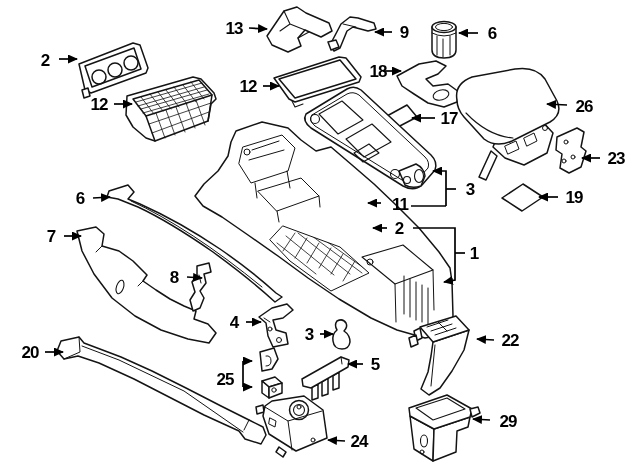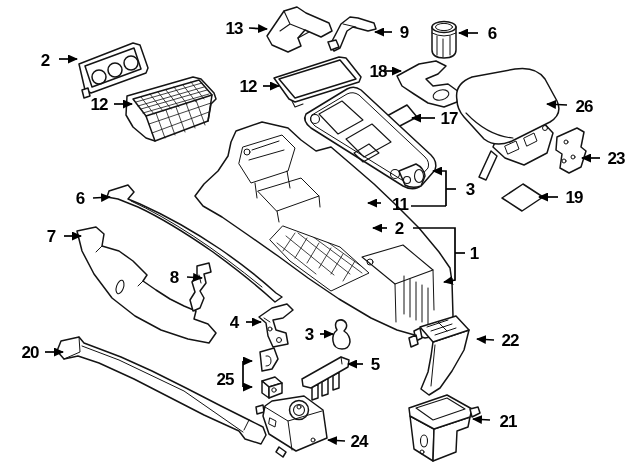--- a/index.html
+++ b/index.html
@@ -271,15 +271,15 @@
   <div class="callout" style="left:474px;top:253px">1</div>
   <div class="callout" style="left:80px;top:198px">6</div>
   <div class="callout" style="left:51px;top:236px">7</div>
   <div class="callout" style="left:174px;top:277px">8</div>
   <div class="callout" style="left:234px;top:322px">4</div>
   <div class="callout" style="left:309px;top:334px">3</div>
   <div class="callout" style="left:375px;top:364px">5</div>
   <div class="callout" style="left:225px;top:379px">25</div>
   <div class="callout" style="left:359px;top:441px">24</div>
   <div class="callout" style="left:510px;top:340px">22</div>
-  <div class="callout" style="left:508px;top:421px">21</div>
+  <div class="callout" style="left:508px;top:421px">29</div>
   <div class="callout" style="left:30px;top:352px">20</div>
 </div>
 
 </body></html>

